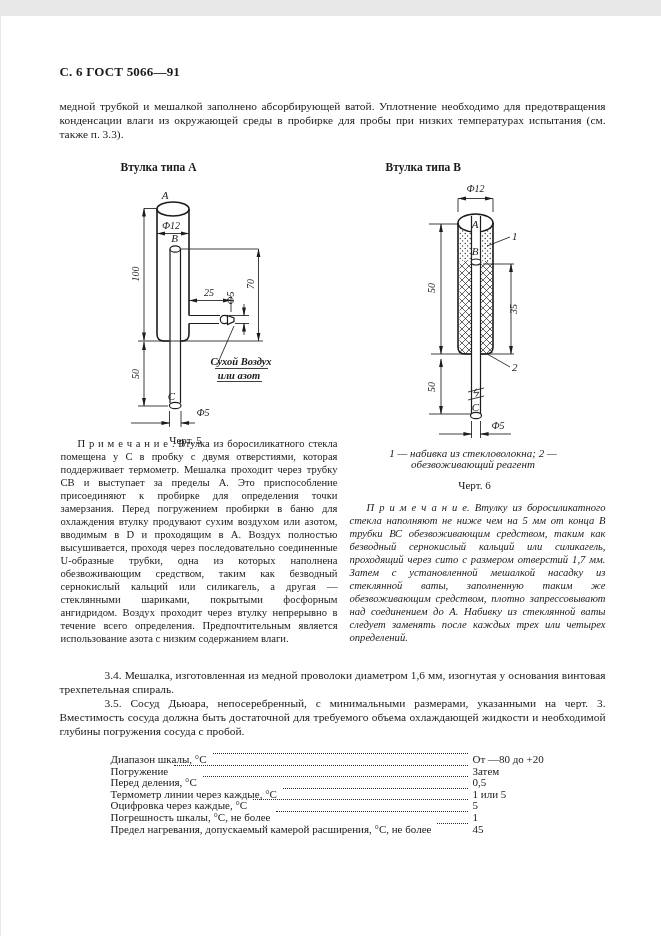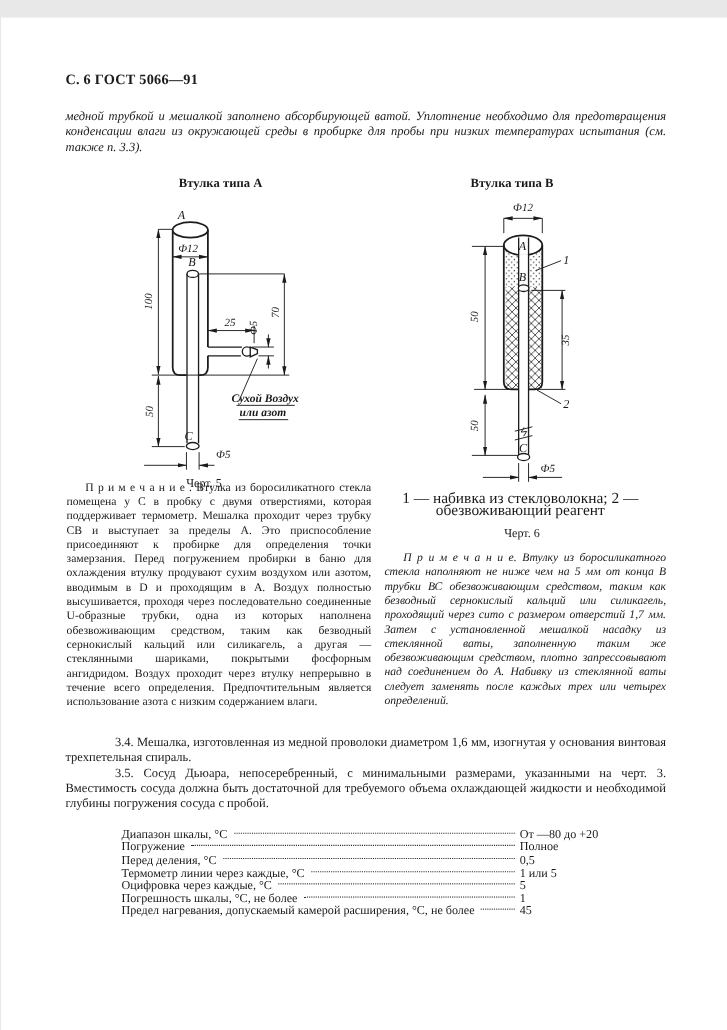--- a/index.html
+++ b/index.html
@@ -5,33 +5,33 @@
   * { margin:0; padding:0; box-sizing:border-box; }
   html,body { background:#e8e8e8; }
   .page {
     position:relative; width:660px; height:936px; margin:16px auto;
     background:#ffffff; color:#1a1a1a;
     font-family:"Liberation Serif", serif;
     overflow:hidden;
   }
   .abs { position:absolute; }
   .doc-header { left:59px; top:48px; font-size:13px; font-weight:bold; letter-spacing:.2px; }
-  .intro-block { left:59px; top:83px; width:546px; font-size:11.4px; line-height:14px; text-align:justify;font-style:italic; }
+  .intro-block { left:59px; top:83px; width:546px; font-size:11.4px; line-height:14px; text-align:justify; }
   .intro-block p.indent { text-indent:45px; }
-  .fig-title { width:160px; text-align:center; font-size:11.5px; font-weight:bold; }
+  .fig-title { width:160px; text-align:left; font-size:11.5px; font-weight:bold; }
   .fig-caption { font-size:11px; text-align:center; }
-  .legend { left:350px; top:432px; width:245px; font-size:14px; line-height:11px; text-align:center; }
+  .legend { left:350px; top:432px; width:245px; font-size:11px; line-height:11px; text-align:center; font-style:italic; }
   .note { font-size:10.6px; line-height:13px; text-align:justify; }
   .note .fl-indent { text-indent:17px; }
   .note-a { left:60px; top:421px; width:277px; }
   .note-b { left:349px; top:485px; width:256px;font-style:italic; }
   .body-paras { left:59px; top:652px; width:546px; font-size:11.4px; line-height:14px; text-align:justify; }
   .body-paras p { text-indent:45px; }
   .spec-table { left:110px; top:737px; width:494px; font-size:11px; }
-  .spec-row { display:flex; align-items:center; height:11.6px; }
+  .spec-row { display:flex; align-items:flex-start; height:11.6px; }
   .spec-label { white-space:nowrap; }
   .spec-leader { flex:1; border-bottom:1.6px dotted #2a2a2a; margin:0 5px 3px 6px; min-width:6px; }
   .spec-value { width:132px; white-space:nowrap; }
   svg text { fill:#1a1a1a; font-family:"Liberation Serif", serif; font-style:italic; }
   svg .dim-t { font-size:10px; }
   svg .let-t { font-size:11px; }
   svg .gas-t { font-size:10.5px; font-weight:600; }
   svg .thick { stroke:#1c1c1c; stroke-width:1.6; fill:none; }
   svg .med   { stroke:#1c1c1c; stroke-width:1.2; fill:none; }
   svg .thin  { stroke:#1c1c1c; stroke-width:0.85; fill:none; }
@@ -192,21 +192,21 @@
 
   <div class="abs spec-table">
     <div class="spec-row">
       <span class="spec-label">Диапазон шкалы, °С</span>
       <span class="spec-leader"></span>
       <span class="spec-value">От —80 до +20</span>
     </div>
     <div class="spec-row">
       <span class="spec-label">Погружение</span>
       <span class="spec-leader"></span>
-      <span class="spec-value">Полное</span>
+      <span class="spec-value">Затем</span>
     </div>
     <div class="spec-row">
       <span class="spec-label">Перед деления, °С</span>
       <span class="spec-leader"></span>
       <span class="spec-value">0,5</span>
     </div>
     <div class="spec-row">
       <span class="spec-label">Термометр линии через каждые, °С</span>
       <span class="spec-leader"></span>
       <span class="spec-value">1 или 5</span>

